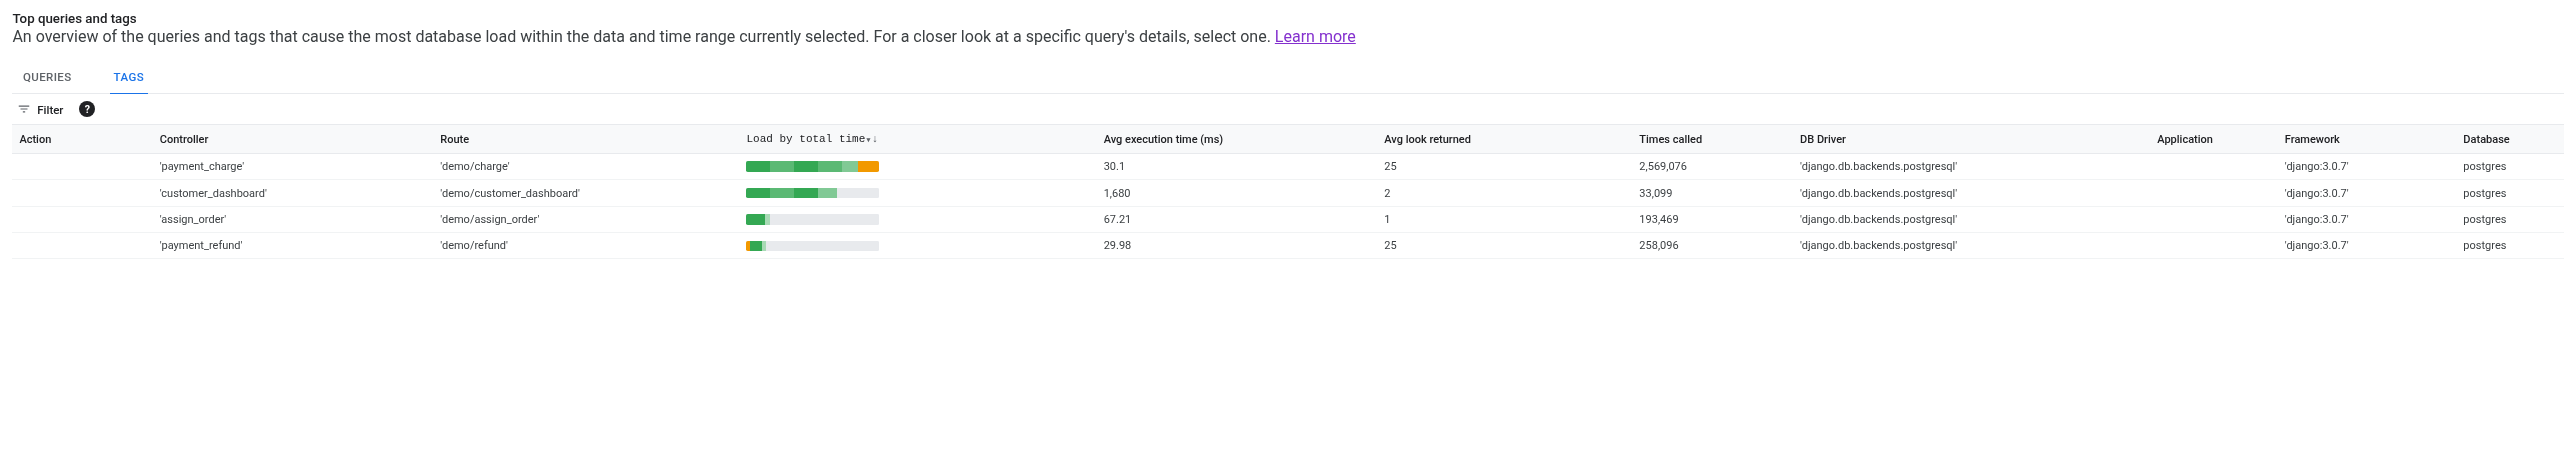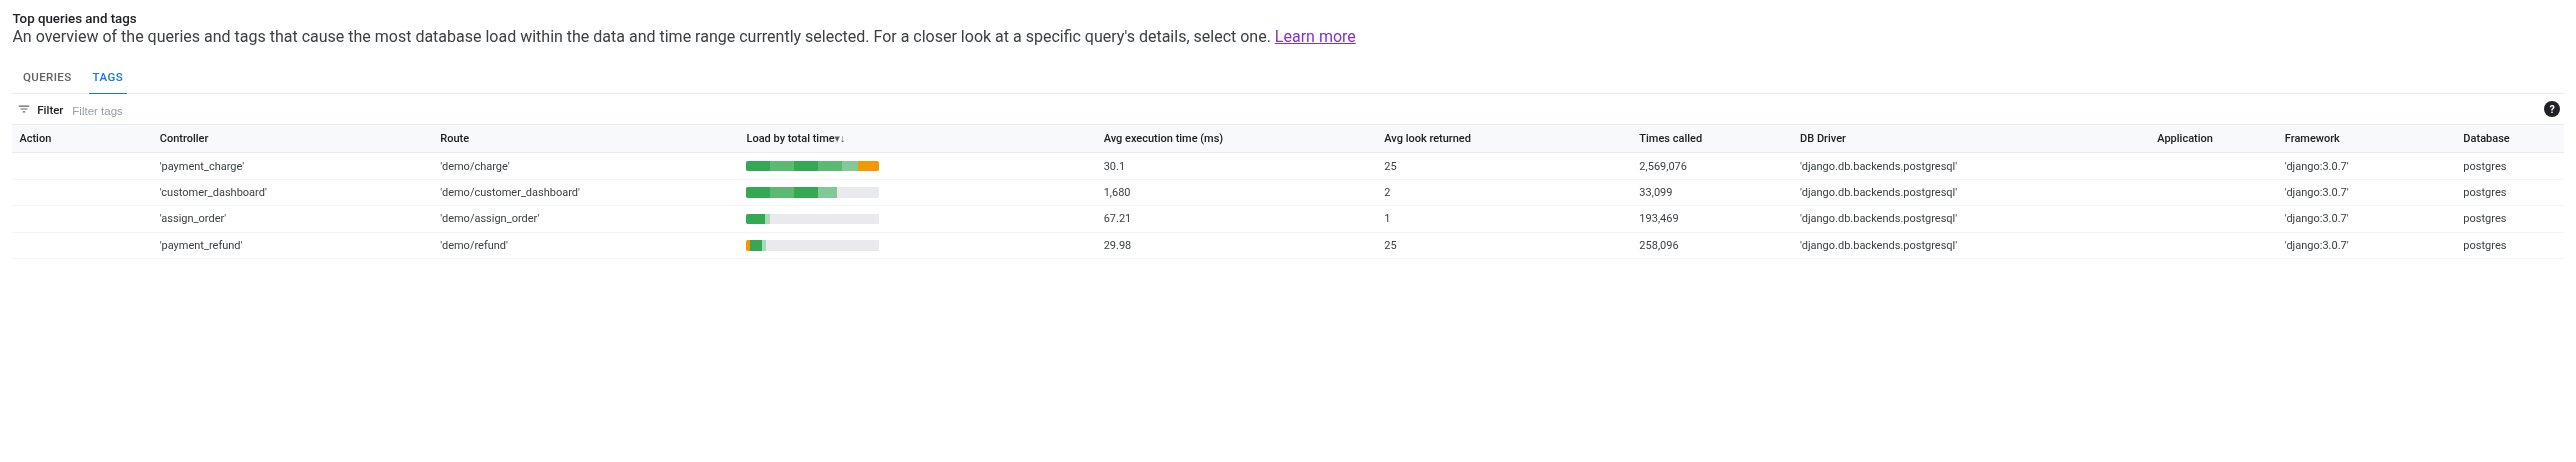--- a/index.html
+++ b/index.html
@@ -20,21 +20,21 @@
     font-size: 16px;
     color: #3c4043;
     margin-bottom: 16px;
   }
   .subtitle a {
     color: #8430ce;
     text-decoration: underline;
   }
   .tabs {
     display: flex;
-    gap: 14px;
+    gap: 35px;
     border-bottom: 0.9px solid #e8eaed;
     padding-left: 7px;
   }
   .tab {
     padding: 8.9px 3.5px 8.9px 3.5px;
     font-size: 11.5px;
     font-weight: 500;
     letter-spacing: 0.4px;
     color: #5f6368;
     cursor: pointer;
@@ -104,20 +104,21 @@
     padding: 6.2px 7px;
     border-bottom: 0.9px solid #f1f3f4;
     white-space: nowrap;
     overflow: hidden;
     text-overflow: ellipsis;
   }
   .sort-header {
     display: inline-flex;
     align-items: center;
     gap: 0;
+    font-family: Liberation Mono, monospace;
   }
   .sort-caret, .sort-arrow {
     font-size: 10.6px;
     color: #5f6368;
   }
   .load-bar {
     display: flex;
     width: 133px;
     height: 10.6px;
     border-radius: 1.8px;
@@ -150,21 +151,20 @@
   <div class="tab active">TAGS</div>
 </div>
 
 <div class="filter-bar">
   <span class="filter-icon">
     <svg width="14" height="14" viewBox="0 0 24 24" fill="#5f6368">
         <path d="M10 18h4v-2h-4v2zM3 6v2h18V6H3zm3 7h12v-2H6v2z"></path>
       </svg>
   </span>
   <span class="filter-label">Filter</span>
-  <input class="filter-input" type="text" placeholder="Filter tags" style="">
   <span class="help-icon">?</span>
 </div>
 
 <table>
   <colgroup>
     <col class="col-action">
       <col class="col-controller">
       <col class="col-route">
       <col class="col-load">
     <col class="col-exec">

